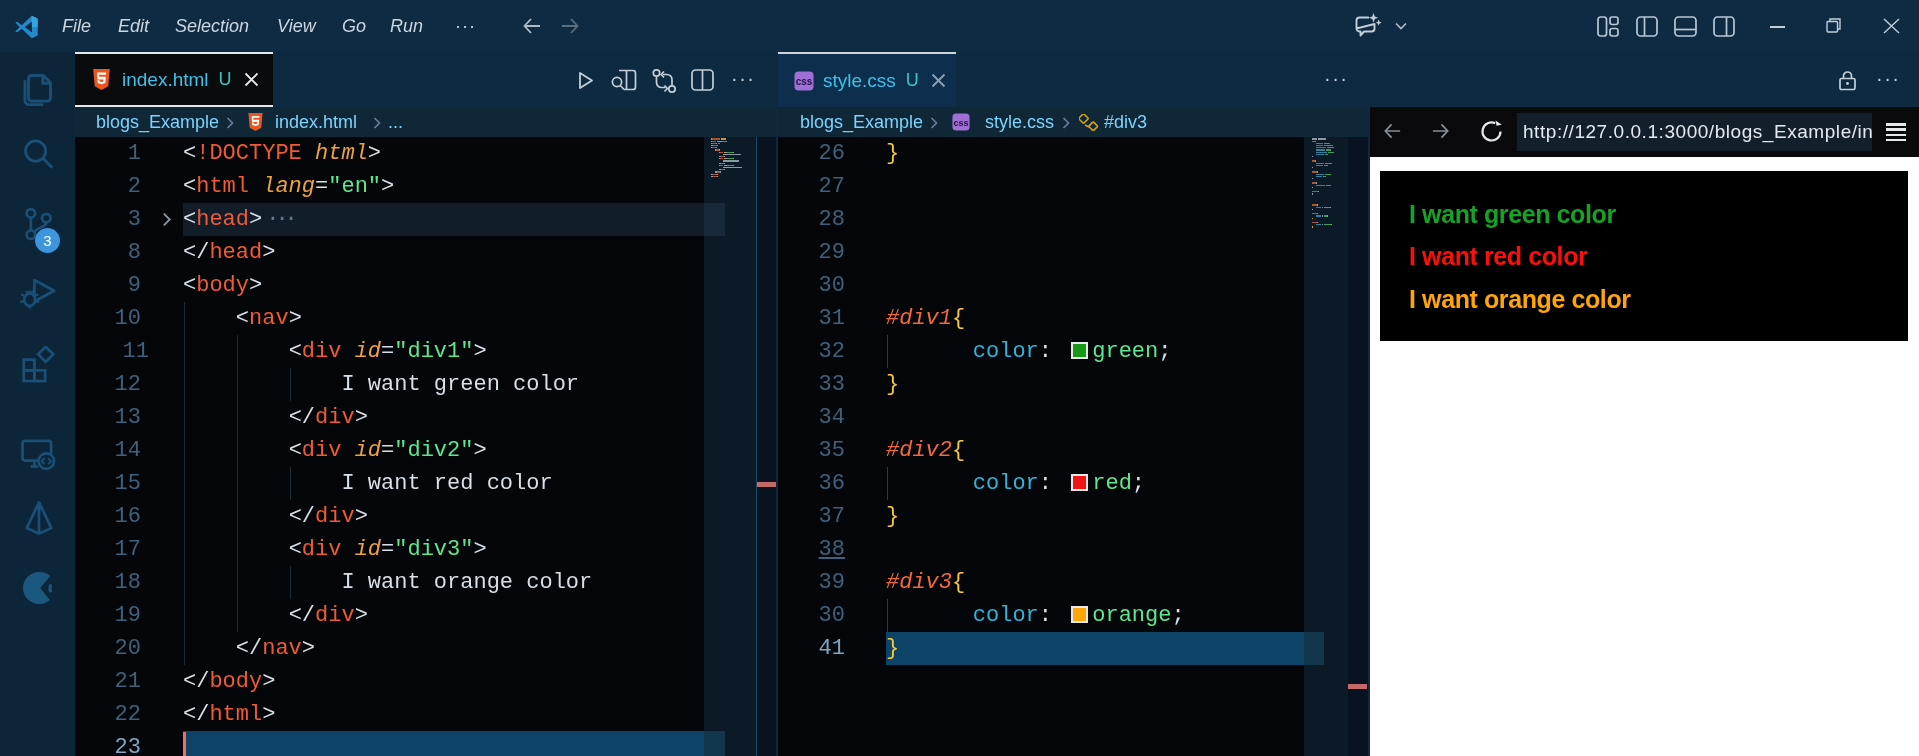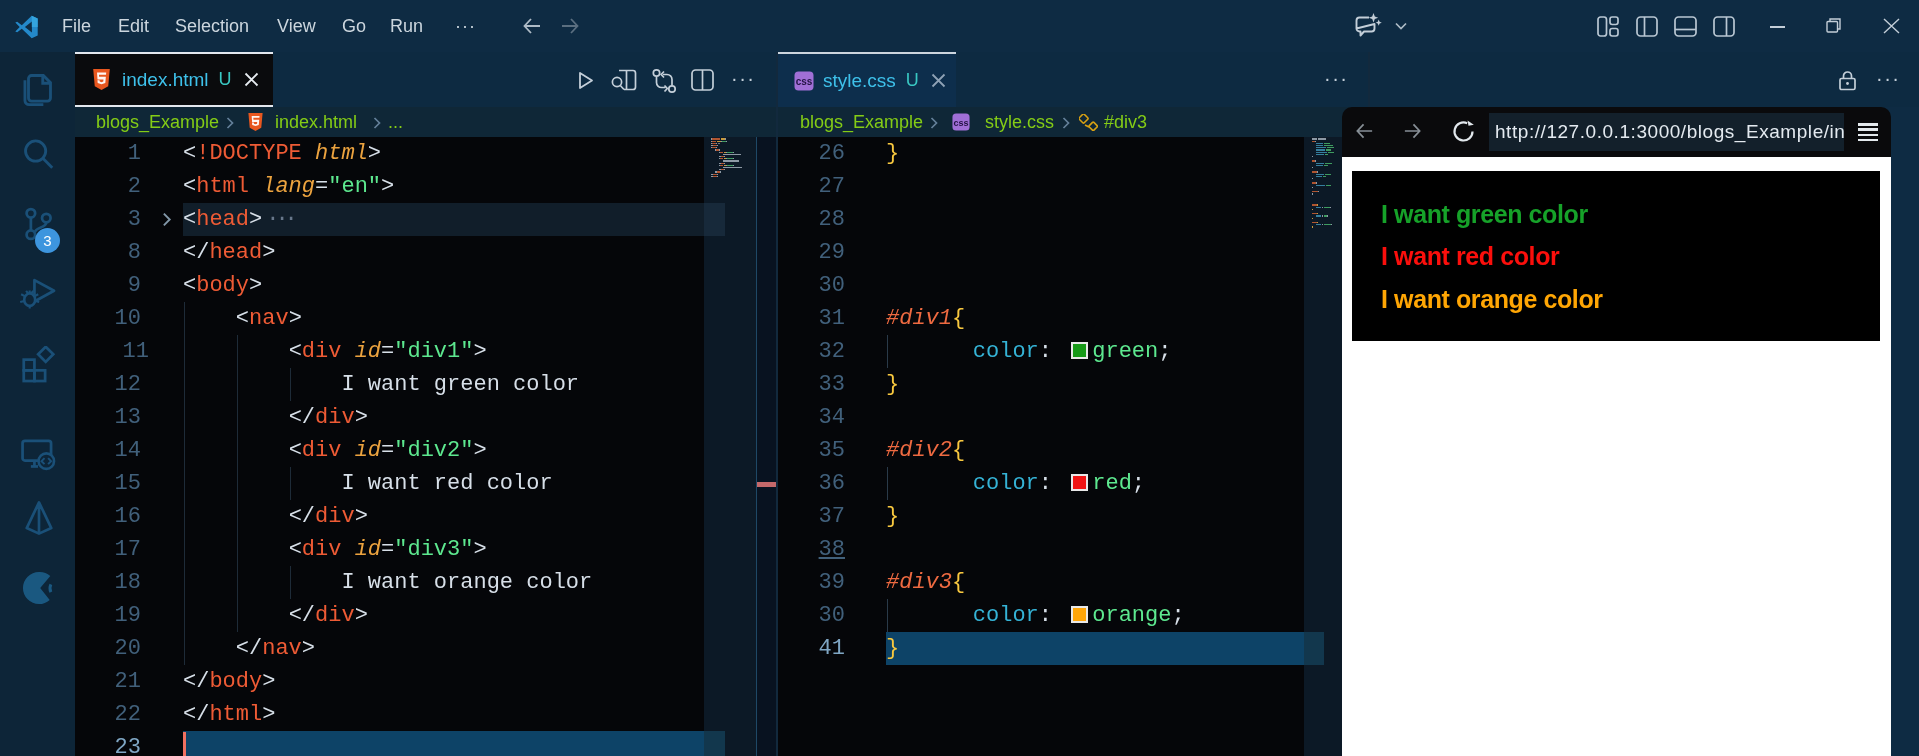--- a/index.html
+++ b/index.html
@@ -1,29 +1,29 @@
 <!DOCTYPE html>
 <html lang="en"><head>
 <meta charset="utf-8">
 <style>
   * { margin:0; padding:0; box-sizing:border-box; }
   html,body { width:1919px; height:756px; overflow:hidden; background:#0e2b43; }
   body { font-family:"Liberation Sans", sans-serif; position:relative; }
   .abs { position:absolute; }
   
   #titlebar { left:0; top:0; width:1919px; height:52px; background:#0e2b43; }
-  .menuitem { position:absolute; top:0; height:52px; line-height:52px; color:#ccd6de; font-size:18px; }
+  .menuitem { position:absolute; top:0; height:52px; line-height:52px; color:#ccd6de; font-size:18px;font-style:italic; }
   #searchbox { position:absolute; left:604px; top:11px; width:732px; height:35px; background:#1b3349; border:1px solid #2e4d67; border-radius:7px; color:#c6d2dc; font-size:18px; text-align:center; line-height:33px; }
   
   #activitybar { left:0; top:52px; width:75px; height:704px; background:#0d2538; }
   
   .tabstrip { position:absolute; top:52px; height:55px; background:#0d2a41; }
   .tab { position:absolute; top:0; height:55px; display:flex; align-items:center; }
   .editor { position:absolute; top:137px; background:#050609; }
-  .crumb { position:absolute; top:107px; height:30px; background:#0f2737; color:#84cc16; font-size:18px; line-height:30px; }
+  .crumb { position:absolute; top:107px; height:30px; background:#0f2737; color:#7dd3fc; font-size:18px; line-height:30px; }
   pre.cl { position:absolute; font-family:"Liberation Mono", monospace; font-size:22px; line-height:33px; height:33px; white-space:pre; }
   .num { position:absolute; font-family:"Liberation Mono", monospace; font-size:22px; line-height:33px; height:33px; color:#41607b; text-align:right; }
   .p { color:#d7dfe8; }
   .t { color:#ee5b35; }
   .at { color:#eca33f; font-style:italic; }
   .s { color:#5de88f; }
   .tx { color:#d7dfe8; }
   .br { color:#f8c83f; }
   .pr { color:#35b3d6;margin-left:34px; }
   .sel { color:#ee6a41; font-style:italic; }
@@ -435,21 +435,21 @@
 <div class="abs" style="left:1368px; top:52px; width:2px; height:704px; background:#12293d;"></div>
 
 <div class="abs tabstrip" id="ts3" style="left:1370px; width:549px;">
   <svg class="abs" style="left:468px; top:18px;" width="19" height="21" viewBox="0 0 19 21">
     <rect x="2" y="8.5" width="15" height="11" rx="1.5" stroke="#c4cfd9" stroke-width="1.7" fill="none"></rect>
     <path d="M5.5 8.5 v-2.5 a4 4 0 0 1 8 0 v2.5" stroke="#c4cfd9" stroke-width="1.7" fill="none"></path>
     <circle cx="9.5" cy="13.5" r="1.4" fill="#c4cfd9"></circle>
   </svg>
   <span class="abs" style="left:506px; top:0; height:55px; line-height:53px; color:#c4cfd9; font-size:20px; letter-spacing:1.5px;">···</span>
 </div>
-<div class="abs" id="browser" style="left:1342px; top:107px; width:549px; height:649px; background:#0a0a0c;border-radius:10px;">
+<div class="abs" id="browser" style="left:1370px; top:107px; width:549px; height:649px; background:#0a0a0c;">
   <svg class="abs" style="left:12px; top:14px;" width="21" height="20" viewBox="0 0 22 20">
       <path d="M10 3 L3.5 10 L10 17 M3.5 10 L19 10" stroke="#878f96" stroke-width="1.8" fill="none"></path>
     </svg>
   <svg class="abs" style="left:60px; top:14px;" width="21" height="20" viewBox="0 0 22 20">
       <path d="M12 3 L18.5 10 L12 17 M18.5 10 L3 10" stroke="#878f96" stroke-width="1.8" fill="none"></path>
     </svg>
   <svg class="abs" style="left:110px; top:13px;" width="23" height="23" viewBox="0 0 23 23">
     <path d="M15.2 3.3 a9 9 0 1 0 5.3 8.2" stroke="#e2e8ed" stroke-width="2.2" fill="none"></path>
     <path d="M15.5 0.5 l1 5.3 5.3-1 Z" fill="#e2e8ed"></path>
   </svg>

